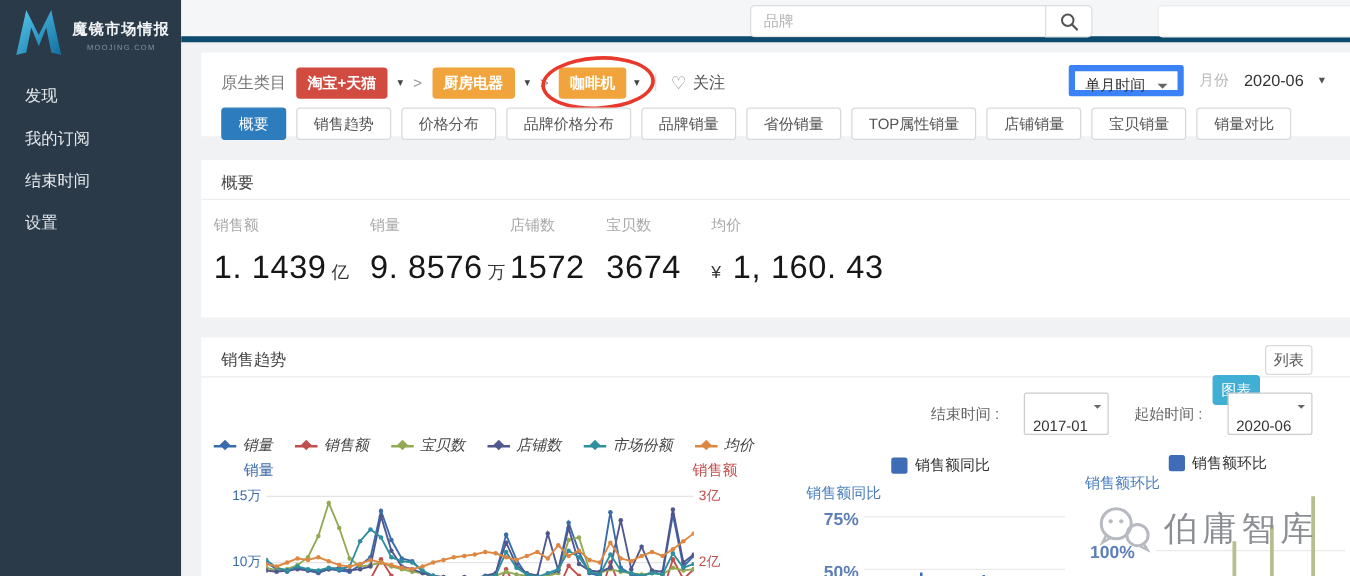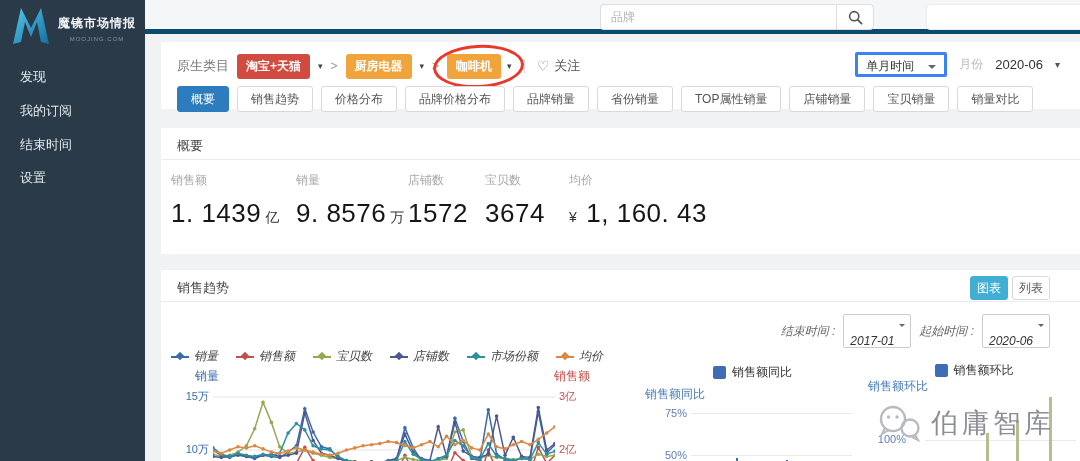--- a/index.html
+++ b/index.html
@@ -36,21 +36,21 @@
   .badge.red{background:#d24b40;}
   .badge.orange{background:#f0a43b;}
   .caret{font-size:9px;color:#444;cursor:pointer;}
   .gt{font-size:12px;color:#999;}
   .badge-wrap{position:relative;display:inline-flex;align-items:center;gap:6px;}
   .red-circle{position:absolute;left:-14px;top:-9px;width:calc(100% + 26px);height:calc(100% + 18px);border:3px solid #e8392b;border-radius:50%;transform:rotate(-3deg);pointer-events:none;}
   .divider{width:1px;height:14px;background:#ddd;margin:0 4px;}
   .follow{display:inline-flex;align-items:center;gap:5px;font-size:13px;color:#555;cursor:pointer;}
   .heart{font-size:14px;color:#888;}
   .time-controls{position:absolute;right:20px;top:10px;display:flex;align-items:center;gap:12px;}
-  .select-box{position:relative;width:92px;height:25px;border:3px solid #3b82f6;border-radius:2px;background:#fff;font-size:12px;color:#333;line-height:23px;padding:0 8px;cursor:pointer;}
+  .select-box{position:relative;width:92px;height:25px;border:5px solid #3b82f6;border-radius:2px;background:#fff;font-size:12px;color:#333;line-height:23px;padding:0 8px;cursor:pointer;}
   .select-box::after{content:"";position:absolute;right:8px;top:10px;border:4px solid transparent;border-top-color:#666;}
   .month-label{font-size:12px;color:#b9b9b9;}
   .month-value{font-size:13px;color:#333;cursor:pointer;}
   .month-caret{font-size:10px;color:#555;cursor:pointer;}
 
   
   .tabs{position:absolute;left:16px;top:44px;display:flex;gap:8px;}
   .tab{height:26px;line-height:24px;padding:0 13px;border:1px solid #d9d9d9;border-radius:3px;background:#fff;font-size:12px;color:#555;cursor:pointer;white-space:nowrap;}
   .tab.active{background:#2d7cbd;border-color:#2d7cbd;color:#fff;}
 
@@ -61,22 +61,22 @@
   .stat{padding-right:10px;}
   .stat-label{font-size:12px;color:#a9a9a9;margin-bottom:9px;}
   .stat-value{font-size:26px;color:#161616;letter-spacing:0.5px;white-space:nowrap;}
   .stat-unit{font-size:14px;color:#333;margin-left:4px;}
   .stat-prefix{font-size:14px;color:#333;margin-right:9px;}
   .w120{width:125px;}.w113{width:112px;}.w77{width:77px;}.w83{width:84px;}
 
   
   .toggle-group{position:absolute;right:30px;top:6px;display:flex;gap:4px;}
   .toggle-btn{width:38px;height:24px;border:1px solid #d9d9d9;border-radius:3px;background:#fff;font-size:12px;color:#555;cursor:pointer;}
-  .toggle-btn.active{background:#41aed3;border-color:#41aed3;color:#fff;}
-  .date-row{position:absolute;right:30px;top:44px;display:flex;align-items:center;gap:8px;font-style:italic;}
+  .toggle-btn.active{background:#41aed3;border-color:#41aed3;color:#fff;margin-top:24px;}
+  .date-row{position:absolute;right:30px;top:44px;display:flex;align-items:center;gap:20px;}
   .date-label{font-size:12px;color:#666;}
   .date-select{position:relative;width:68px;height:22px;border:1px solid #ccc;border-radius:2px;background:#fff;font-size:12px;color:#333;line-height:20px;padding:16px 6px;cursor:pointer;}
   .date-select::after{content:"";position:absolute;right:5px;top:9px;border:3.5px solid transparent;border-top-color:#666;}
 
   .charts{position:absolute;left:10px;top:78px;right:0;bottom:0;}
   .chart{position:absolute;top:0;height:113px;}
   .chart-main{left:0;width:440px;}
   .chart-mid{left:474px;width:215px;}
   .chart-right{left:697px;right:0;}
 
@@ -89,21 +89,21 @@
   .at-left{left:24px;top:20px;color:#3a6bab;}
   .at-right{left:383px;top:20px;color:#c0504d;}
   .tk{position:absolute;font-size:11px;width:30px;}
   .tk-l{left:8px;text-align:right;color:#3a6bab;}
   .tk-r{left:388px;text-align:left;color:#c0504d;}
   #trend-svg{position:absolute;left:42px;top:38px;}
 
   .legend-center{position:absolute;left:0;right:0;display:flex;justify-content:center;align-items:center;gap:6px;font-size:12px;color:#333;cursor:pointer;}
   .lsq{width:13px;height:13px;border-radius:2px;background:#3f6db5;display:inline-block;}
   .axis-title-blue{position:absolute;left:0;font-size:12px;color:#4a7ebb;}
-  .tk-pct{position:absolute;font-size:11px;color:#5c7fb5;width:34px;text-align:right;}
+  .tk-pct{position:absolute;font-size:14px;color:#5c7fb5;width:34px;text-align:right;font-weight:bold;}
   .gline{position:absolute;height:1px;background:#e9e9e9;}
   .bars{position:absolute;left:46px;right:10px;top:0;bottom:-80px;}
   .chart-right .bars{left:57px;right:6px;}
   .vbar{position:absolute;height:130px;}
 
   .watermark{position:absolute;left:8px;top:44px;display:flex;align-items:center;gap:9px;margin-top:12px;}
   .wm-text{font-size:27px;color:#8b8f94;letter-spacing:4px;white-space:nowrap;}
 </style>
 </head>
 <body>

